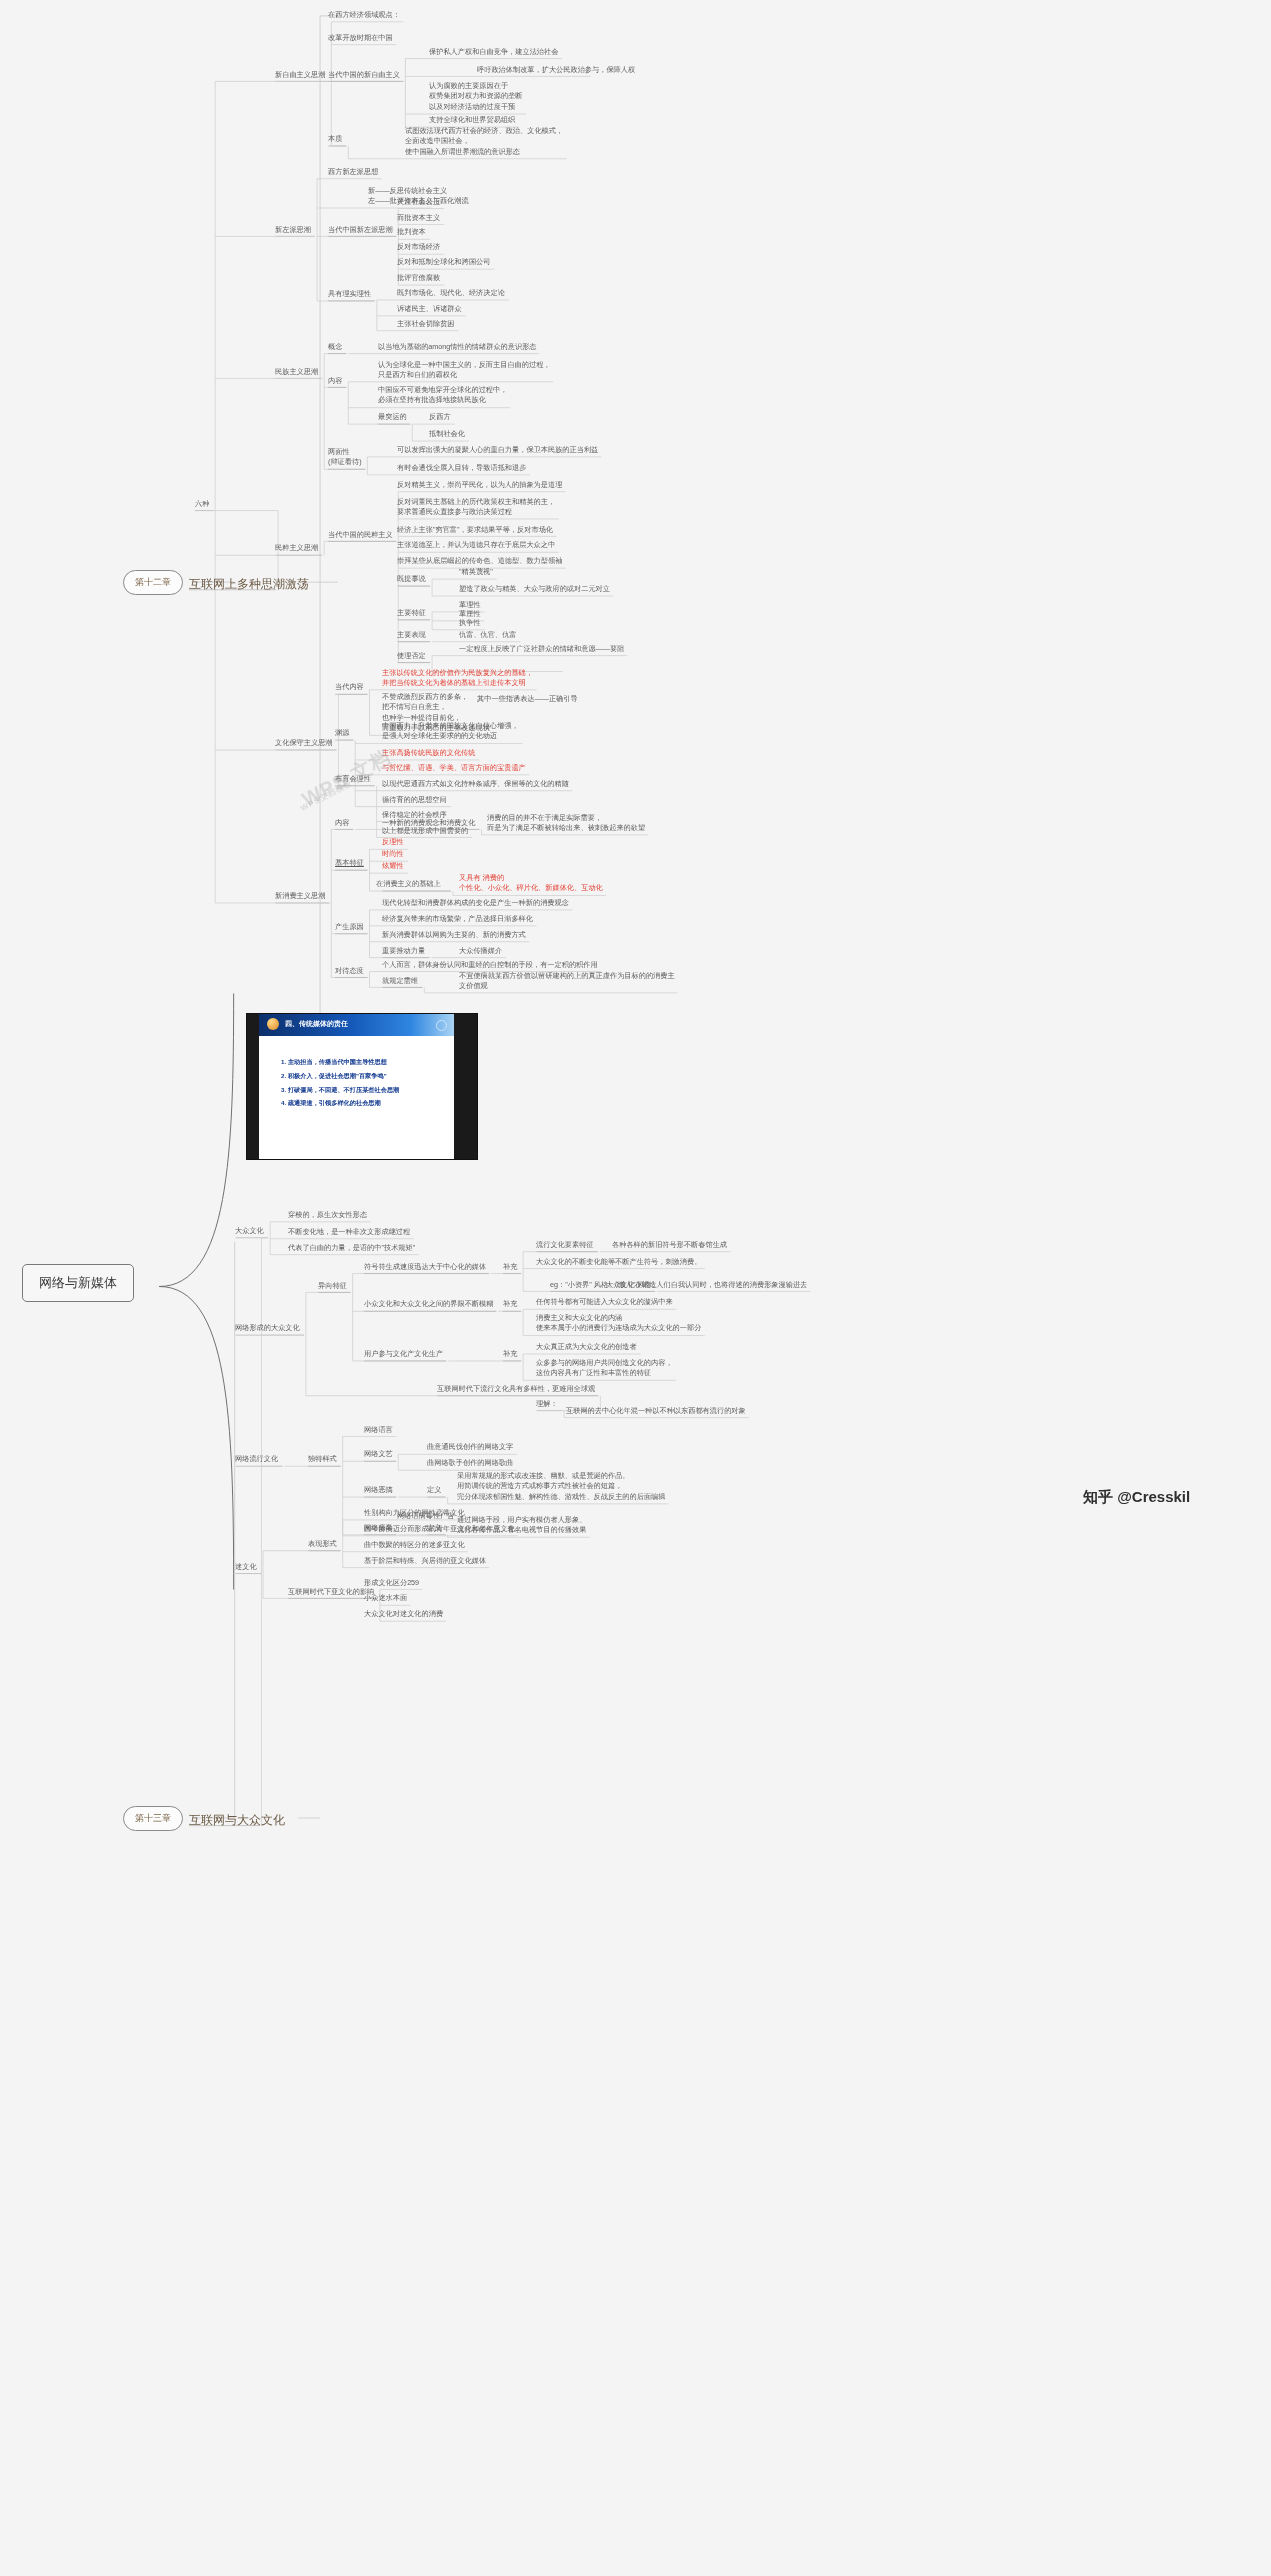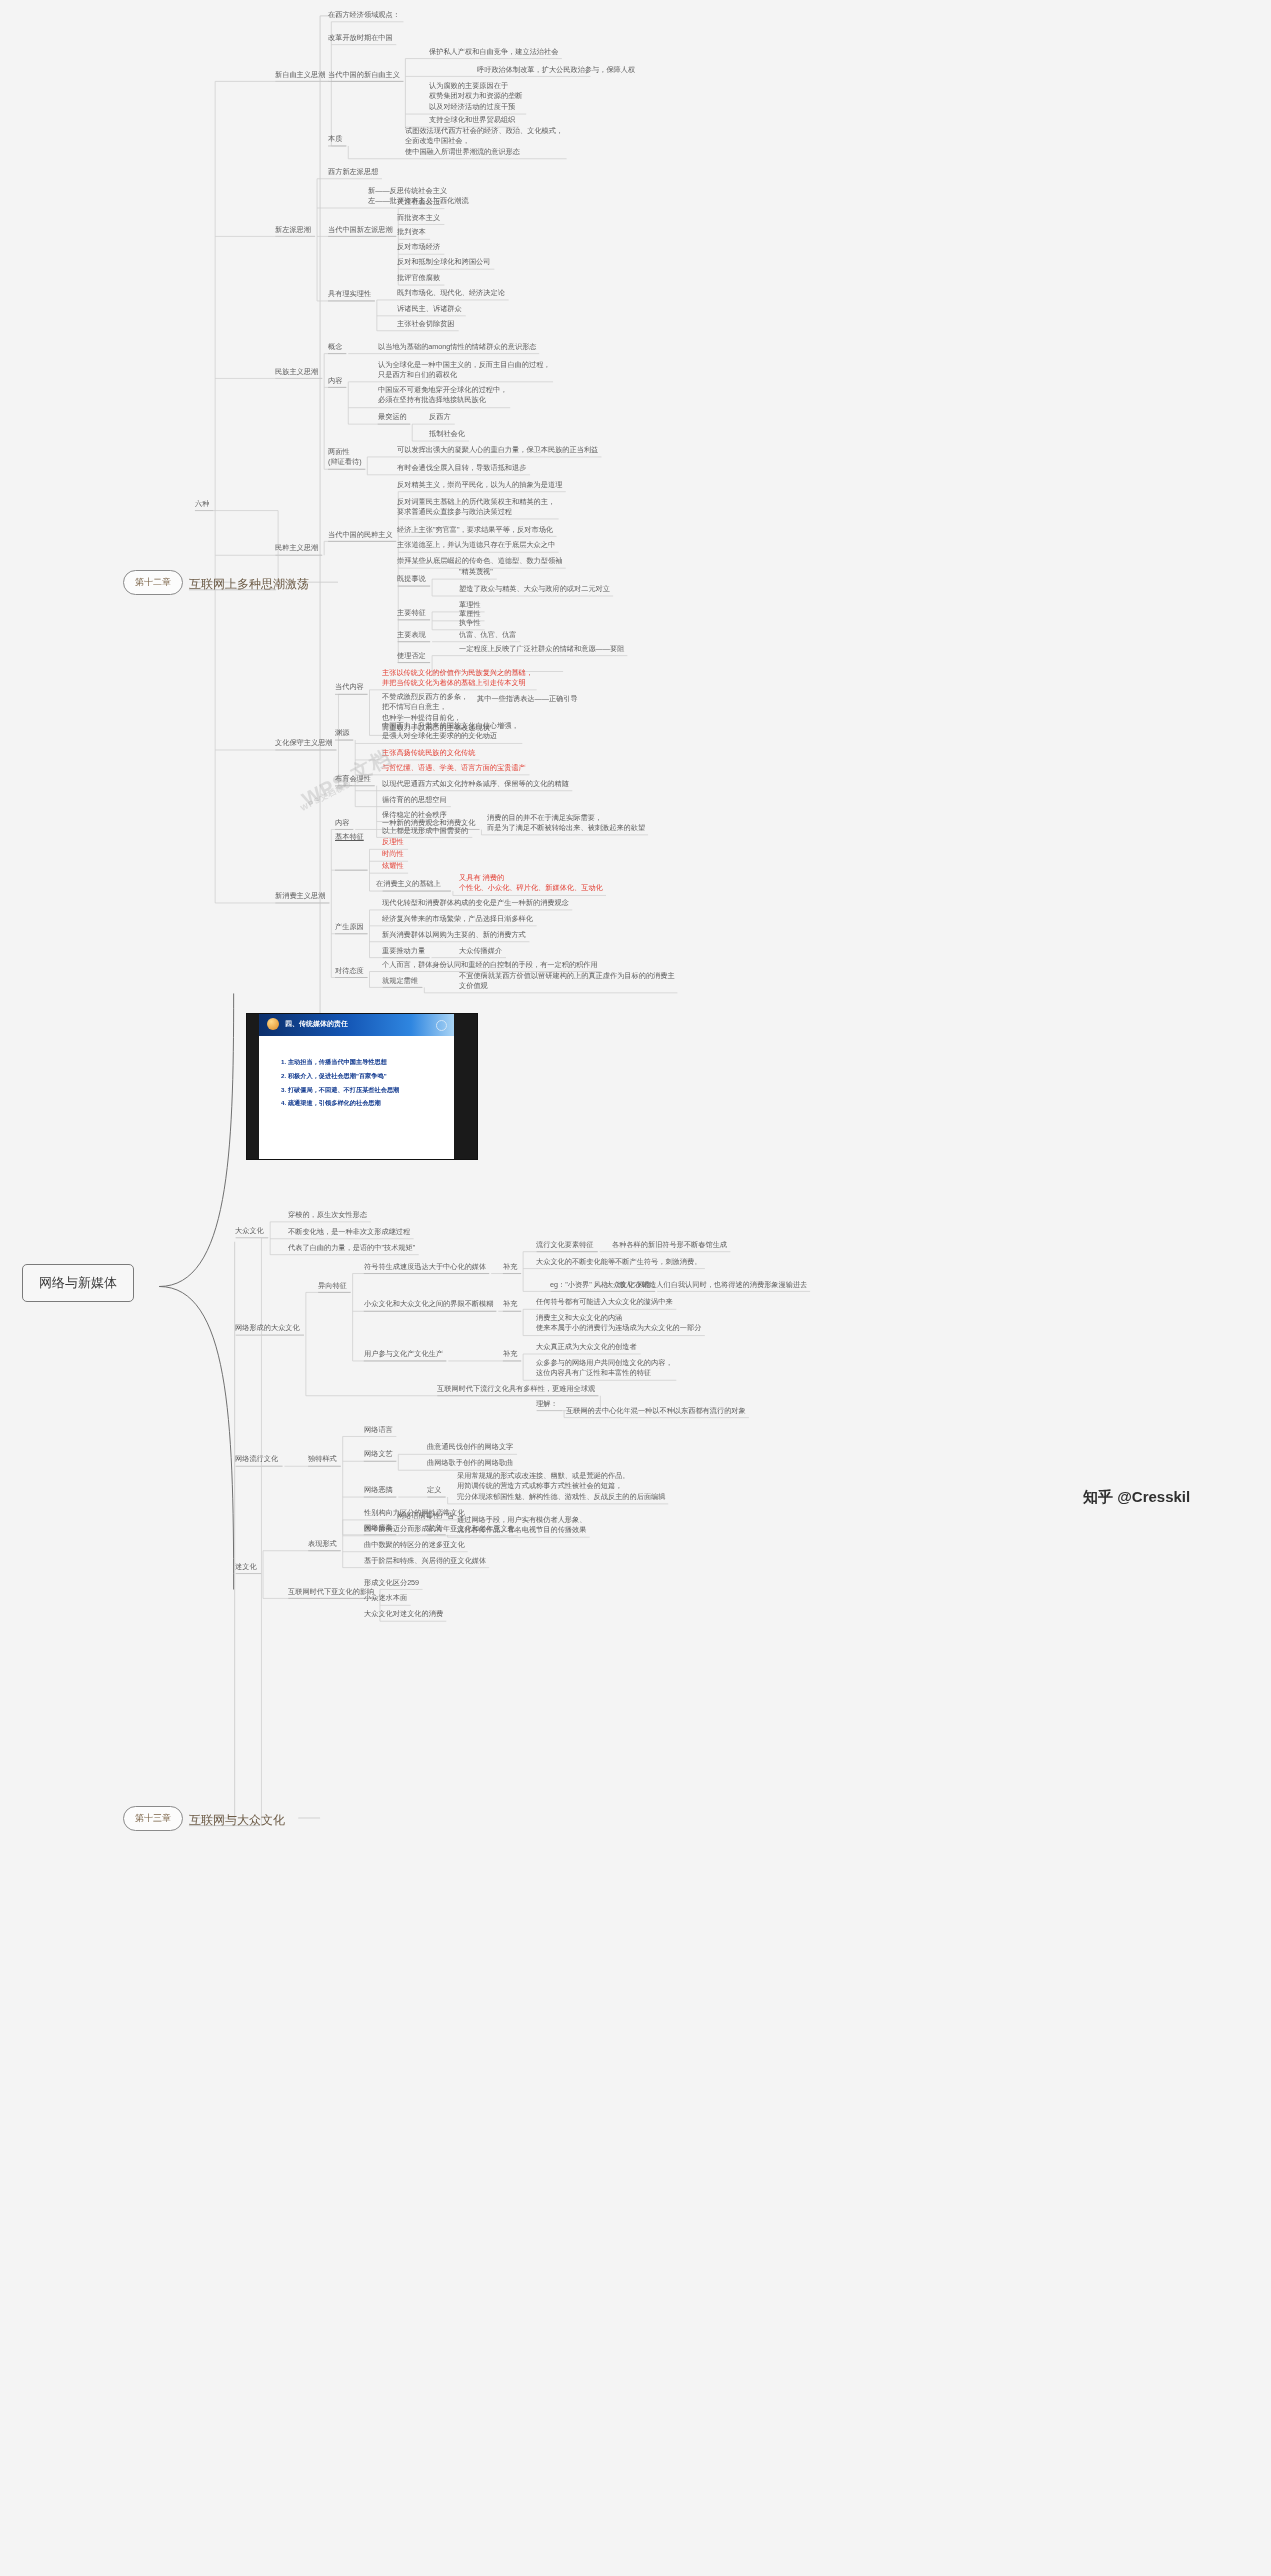--- a/index.html
+++ b/index.html
@@ -453,21 +453,21 @@
   <div class="node" style="left:382px;top:795px;">循待育的的思想空间</div>
   <div class="node" style="left:335px;top:774px;">布育会理性</div>
   <div class="node" style="left:382px;top:810px;">保待稳定的社会秩序</div>
   <div class="node" style="left:382px;top:826px;">以上都是现形成中国需要的</div>
 
   <div class="node" style="left:275px;top:891px;text-align:right;">新消费主义思潮</div>
   <div class="node" style="left:335px;top:818px;">内容</div>
   <div class="node" style="left:382px;top:818px;">一种新的消费观念和消费文化</div>
   <div class="node" style="left:487px;top:813px;">消费的目的并不在于满足实际需要，
 而是为了满足不断被转给出来、被刺激起来的欲望</div>
-  <div class="node" style="left:335px;top:832px;text-decoration:underline;">基本特征</div>
+  <div class="node" style="left:335px;top:858px;text-decoration:underline;">基本特征</div>
   <div class="node red" style="left:382px;top:837px;">反理性</div>
   <div class="node red" style="left:382px;top:849px;">时尚性</div>
   <div class="node red" style="left:382px;top:861px;">炫耀性</div>
   <div class="node" style="left:376px;top:879px;">在消费主义的基础上</div>
   <div class="node red" style="left:459px;top:873px;">又具有 消费的
  个性化、小众化、碎片化、新媒体化、互动化</div>
   <div class="node" style="left:335px;top:922px;">产生原因</div>
   <div class="node" style="left:382px;top:898px;">现代化转型和消费群体构成的变化是产生一种新的消费观念</div>
   <div class="node" style="left:382px;top:914px;">经济复兴带来的市场繁荣，产品选择日渐多样化</div>
   <div class="node" style="left:382px;top:930px;">新兴消费群体以网购为主要的、新的消费方式</div>

